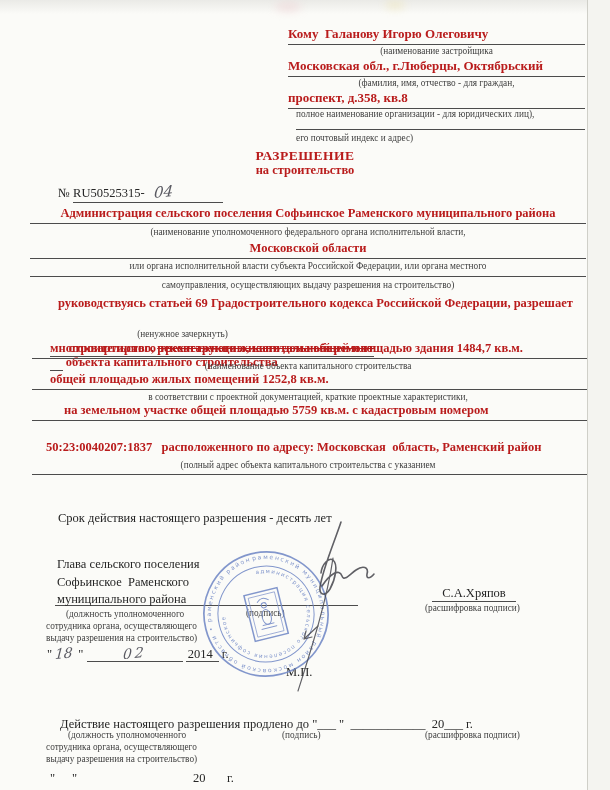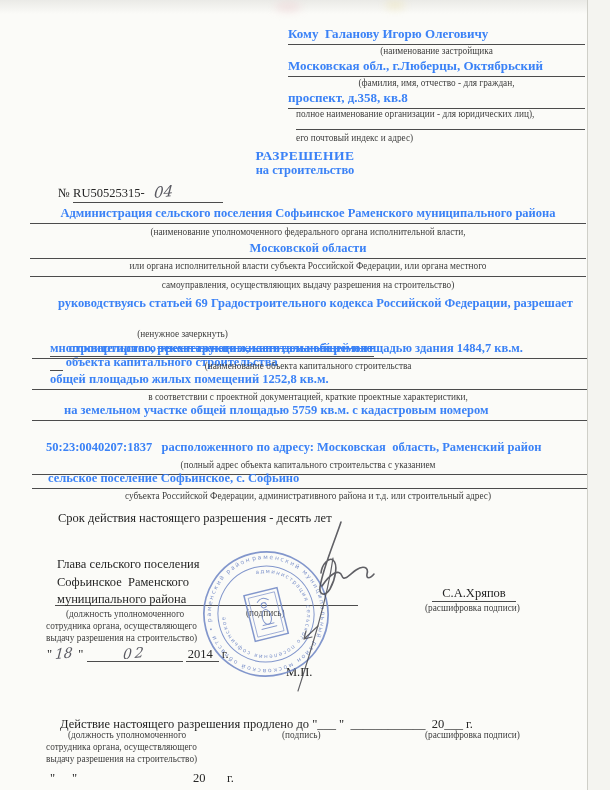--- a/index.html
+++ b/index.html
@@ -3,21 +3,21 @@
 <meta charset="utf-8">
 <style>
   html,body { margin:0; padding:0; background:#e9e9e6; }
   .page {
     position:relative; width:610px; height:790px; margin:0 auto;
     background:#fbfbf8; overflow:hidden;
     font-family:"Liberation Serif","DejaVu Serif",serif; color:#222;
   }
   .abs { position:absolute; }
   .keep { white-space:pre; }
-  .b { font-weight:bold; font-size:12.5px; color:#3b82f6; line-height:1.15; }
+  .b { font-weight:bold; font-size:12.5px; color:#b91c1c; line-height:1.15; }
   .r { font-weight:normal; font-size:12.5px; color:#262626; line-height:1.15; }
   .cap { font-size:9.3px; color:#3e3e3e; line-height:1.1; }
   .ctr { text-align:center; }
   .u { border-bottom:1px solid #4c4c4c; }
   .rule { border-bottom:1px solid #4c4c4c; }
   .struck { text-decoration:line-through; text-decoration-thickness:1.2px; }
   .hw {
     display:inline-block; font-family:"DejaVu Serif",serif; font-style:italic;
     color:#5a5a62; transform:rotate(-6deg) skewX(-10deg);
   }
@@ -74,22 +74,20 @@
     </span><span> объекта капитального строительства</span>
   </div>
   <div class="abs cap ctr" style="left:125px; top:329px; width:115px;">(ненужное зачеркнуть)</div>
   <div class="abs b keep u" style="left:32px; top:341px; width:553px; padding-left:18px; padding-bottom:3px;">многоквартирного трехэтажного жилого дома общей площадью здания 1484,7 кв.м.</div>
   <div class="abs cap ctr" style="left:30px; top:361px; width:556px;">(наименование объекта капитального строительства</div>
   <div class="abs b keep u" style="left:32px; top:372px; width:553px; padding-left:18px; padding-bottom:3px;">общей площадью жилых помещений 1252,8 кв.м.</div>
   <div class="abs cap ctr" style="left:30px; top:392px; width:556px;">в соответствии с проектной документацией, краткие проектные характеристики,</div>
   <div class="abs b keep u" style="left:32px; top:403px; width:553px; padding-left:32px; padding-bottom:3px;">на земельном участке общей площадью 5759 кв.м. с кадастровым номером</div>
   <div class="abs b keep u" style="left:32px; top:440px; width:553px; padding-left:14px; padding-bottom:20px;">50:23:0040207:1837   расположенного по адресу: Московская  область, Раменский район</div>
   <div class="abs cap ctr" style="left:30px; top:460px; width:556px;">(полный адрес объекта капитального строительства с указанием</div>
-  <div class="abs b keep u" style="left:32px; top:471px; width:553px; padding-left:16px; padding-bottom:3px;">сельское поселение Софьинское, с. Софьино</div>
-  <div class="abs cap ctr" style="left:30px; top:491px; width:556px;">субъекта Российской Федерации, административного района и т.д. или строительный адрес)</div>
 
   <div class="abs r" style="left:58px; top:511px;">Срок действия настоящего разрешения - десять лет</div>
 
   <div class="abs r" style="left:57px; top:557px;">Глава сельского поселения</div>
   <div class="abs r keep" style="left:57px; top:575px;">Софьинское  Раменского</div>
   <div class="abs u" style="left:55px; top:588px; width:303px; height:17px;">
     <span class="r" style="position:absolute; left:2px; top:4px;">муниципального района</span>
   </div>
   <div class="abs cap" style="left:66px; top:609px;">(должность уполномоченного</div>
   <div class="abs cap" style="left:46px; top:621px;">сотрудника органа, осуществляющего</div>

